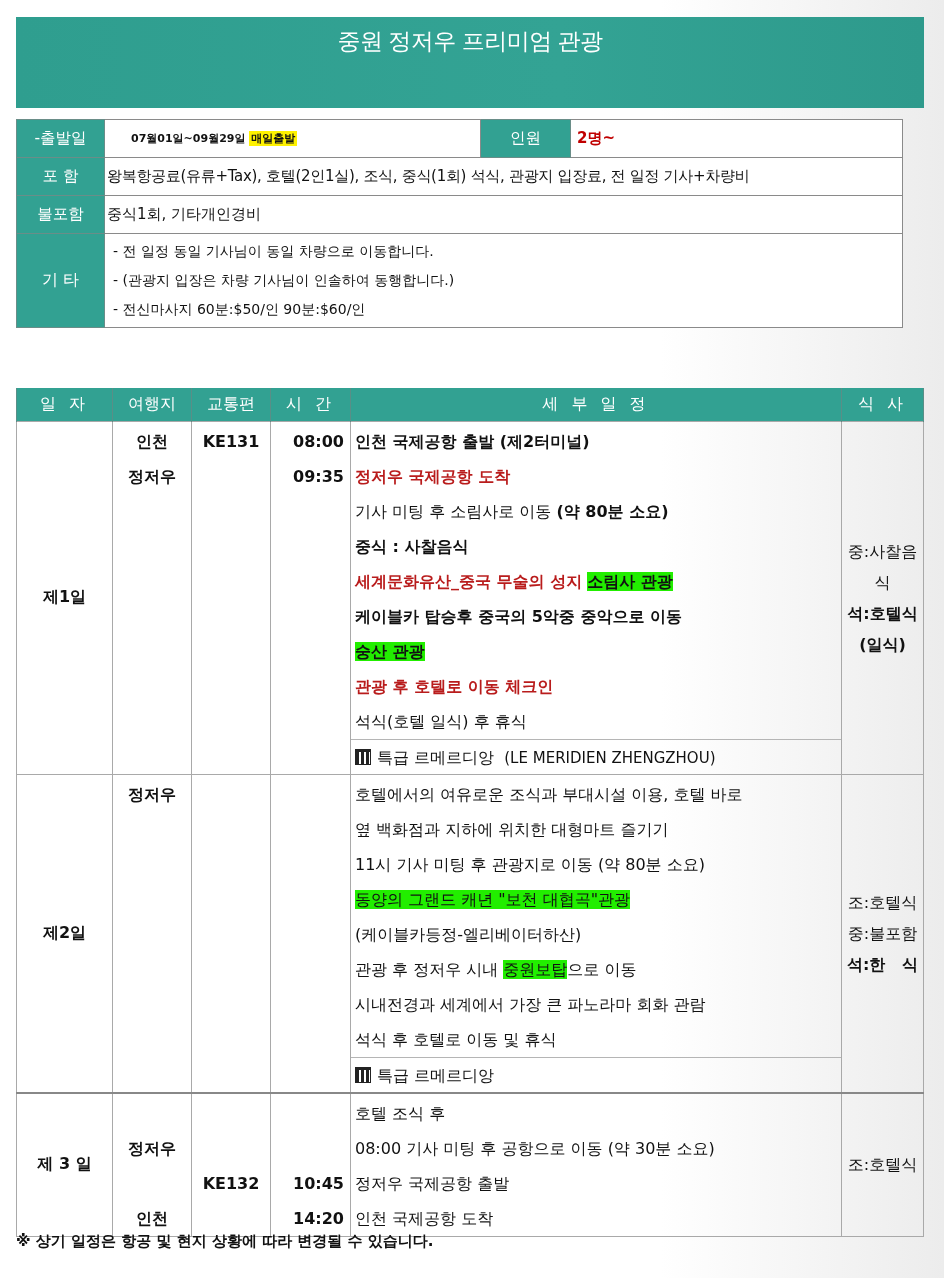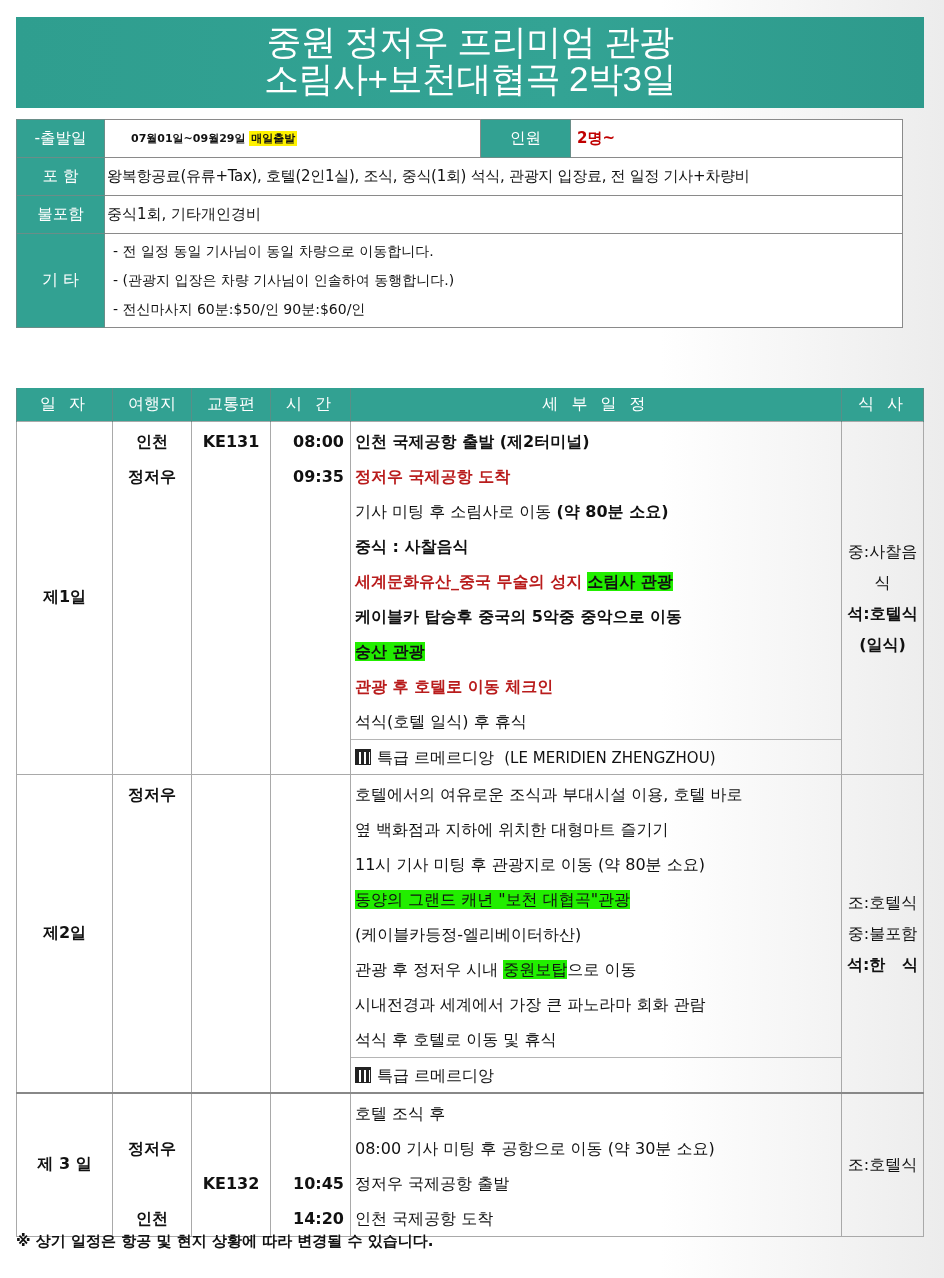--- a/index.html
+++ b/index.html
@@ -4,21 +4,21 @@
 <style>
   * { box-sizing: border-box; margin: 0; padding: 0; }
   html, body { width: 944px; height: 1278px; background: #ffffff; overflow: hidden; }
   body { font-family: "DejaVu Sans", "Liberation Sans", sans-serif; color: #111; position: relative; }
   .page-bg { position: absolute; inset: 0; background: linear-gradient(90deg, #ffffff 0%, #ffffff 70%, #ececec 100%); }
 
   .title-banner {
     position: absolute; left: 16px; top: 17px; width: 908px; height: 91px;
     background: linear-gradient(90deg, #2f9e8f 0%, #33a394 60%, #2e9a8c 100%);
     color: #fff; text-align: center; font-family: "Liberation Sans", sans-serif;
-    font-size: 35px; line-height: 37px; padding-top: 6px; letter-spacing: -0.5px;
+    font-size: 23px; line-height: 37px; padding-top: 6px; letter-spacing: -0.5px;
   }
 
   .info { position: absolute; left: 16px; top: 119px; width: 887px; border-collapse: collapse; }
   .info td { border: 1px solid #8a8a8a; height: 38px; font-size: 15.5px; padding: 0 6px; }
   .info .lab { background: #32a192; color: #fff; width: 88px; text-align: center; font-weight: normal; border-color: #6a8d88; }
   .info .val { background: #fff; }
   .hl-yellow { background: #fff200; font-weight: bold; padding: 1px 2px; }
   .red { color: #c00000; }
   .red-b { color: #b91c1c; font-weight: bold; }
 
@@ -40,21 +40,20 @@
     border: 1px solid #222; }
   .footnote { position: absolute; left: 16px; top: 1232px; font-size: 15px; font-weight: bold; color: #111; }
 </style>
 </head>
 <body>
 
 <div class="page-bg"></div>
 
 <div class="title-banner">
   <div>중원 정저우 프리미엄 관광</div>
-  <div>소림사+보천대협곡 2박3일</div>
 </div>
 
 <table class="info">
   <tbody>
       <tr style="height:38px">
     <td class="lab">-출발일</td>
     <td class="val" style="width:376px; padding-left:26px; font-weight:bold; font-size:11px;">
       <span>07월01일~09월29일</span>
       <span class="hl-yellow">매일출발</span>
     </td>

